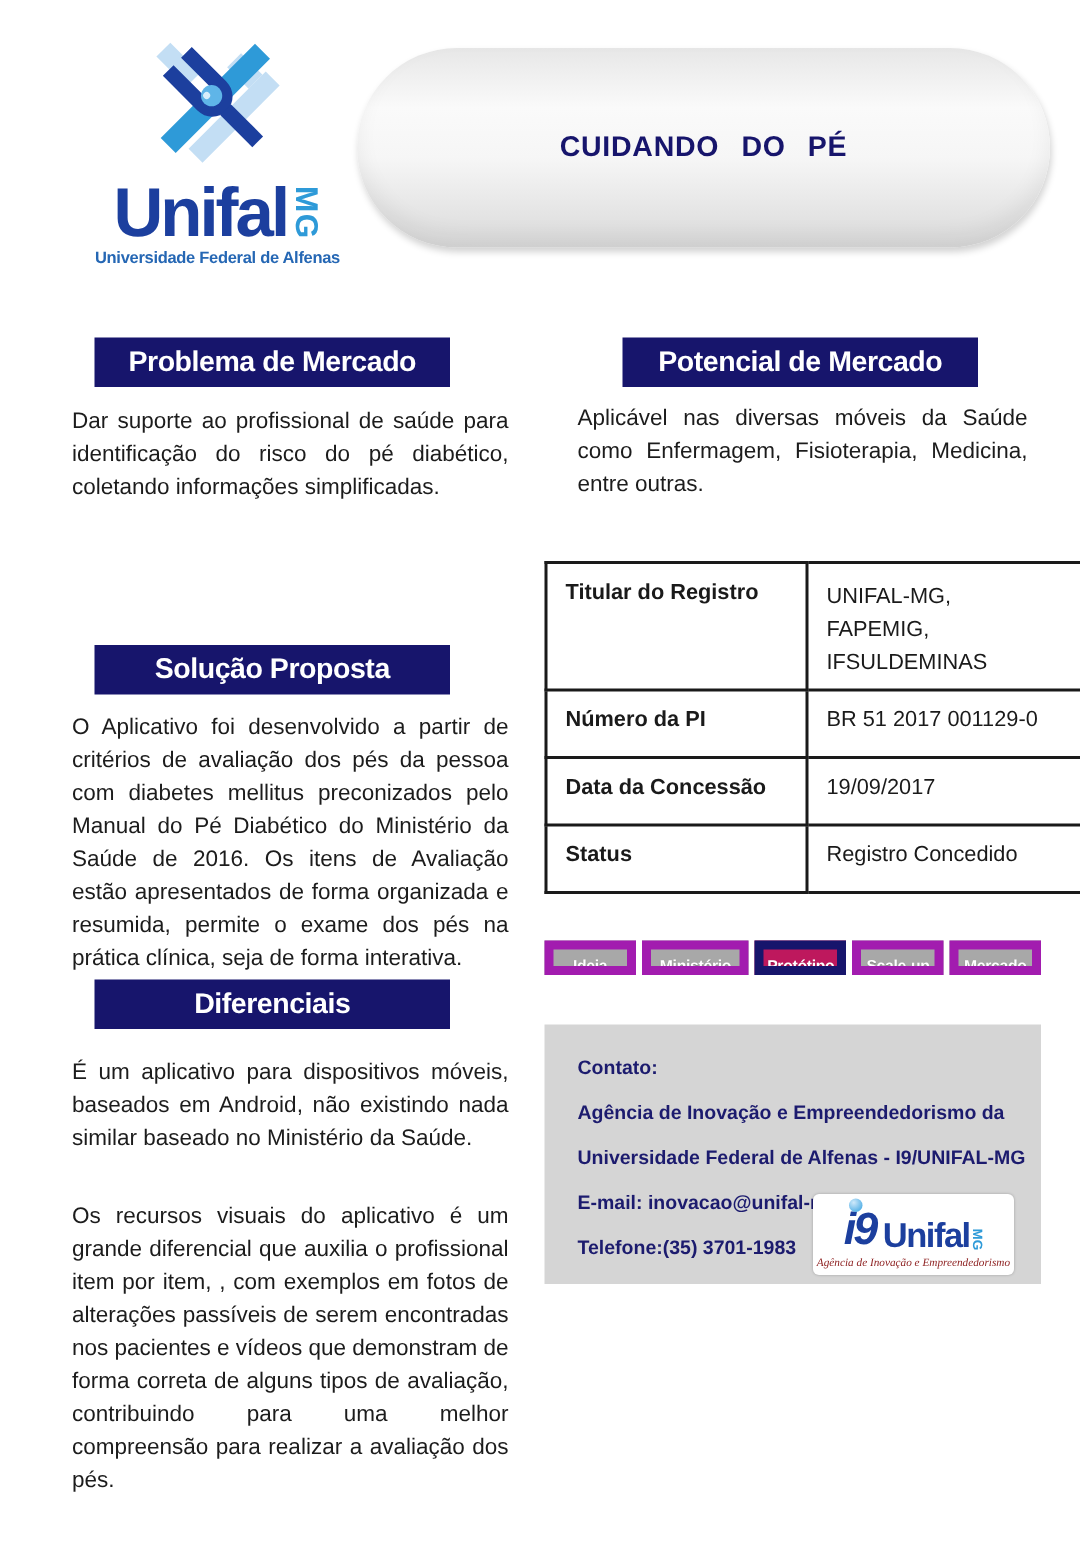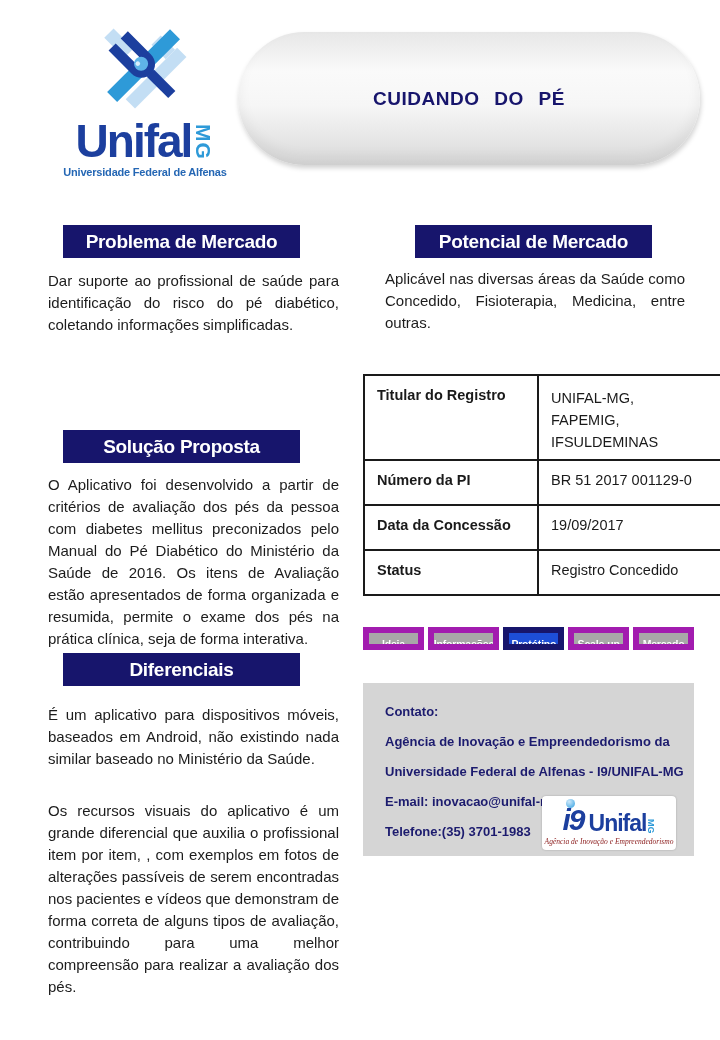--- a/index.html
+++ b/index.html
@@ -76,21 +76,21 @@
 
   
   .stages { position:absolute; left:363px; top:627px; width:331px; display:flex; gap:4px; }
   .stage {
     flex:1; height:23px; line-height:23px; text-align:center;
     background:#a8a8a8; border:6px solid #a21caf; box-sizing:border-box;
     color:#ffffff; font-size:10.5px; font-weight:bold; letter-spacing:-0.2px;
     overflow:hidden; white-space:nowrap; text-shadow:0 1px 1px rgba(0,0,0,0.25);
   }
   .stage:nth-child(2) { flex:1.22; }
-  .stage.active { background:#1d4ed8; border-color:#17156c; }
+  .stage.active { background:#be185d; border-color:#17156c; }
 
   
   .contact-box {
     position:absolute; left:363px; top:683px; width:331px; height:173px;
     background:#d5d5d5;
   }
   .contact-inner { padding:14px 8px 0 22px; color:#1c1b6e; font-size:13px; font-weight:bold; }
   .contact-line { line-height:30px; white-space:nowrap; }
 
   
@@ -140,21 +140,21 @@
   <div class="body-text" id="body-problema">Dar suporte ao profissional de saúde para identificação do risco do pé diabético, coletando informações simplificadas.</div>
 
   <div class="section-header" id="hdr-solucao">Solução Proposta</div>
   <div class="body-text" id="body-solucao">O Aplicativo foi desenvolvido a partir de critérios de avaliação dos pés da pessoa com diabetes mellitus preconizados pelo Manual do Pé Diabético do Ministério da Saúde de 2016. Os itens de Avaliação estão apresentados de forma organizada e resumida, permite o exame dos pés na prática clínica, seja de forma interativa.</div>
 
   <div class="section-header" id="hdr-diferenciais">Diferenciais</div>
   <div class="body-text" id="body-dif1">É um aplicativo para dispositivos móveis, baseados em Android, não existindo nada similar baseado no Ministério da Saúde.</div>
   <div class="body-text" id="body-dif2">Os recursos visuais do aplicativo é um grande diferencial que auxilia o profissional item por item, , com exemplos em fotos de alterações passíveis de serem encontradas nos pacientes e vídeos que demonstram de forma correta de alguns tipos de avaliação, contribuindo para uma melhor compreensão para realizar a avaliação dos pés.</div>
 
   <div class="section-header" id="hdr-potencial">Potencial de Mercado</div>
-  <div class="body-text" id="body-potencial">Aplicável nas diversas áreas da Saúde como Concedido, Fisioterapia, Medicina, entre outras.</div>
+  <div class="body-text" id="body-potencial">Aplicável nas diversas móveis da Saúde como Enfermagem, Fisioterapia, Medicina, entre outras.</div>
 
 
   <table class="info-table">
     <tbody>
       <tr class="tall">
         <td class="lbl">Titular do Registro</td>
         <td class="preline">UNIFAL-MG,
 FAPEMIG,
 IFSULDEMINAS</td>
       </tr>
@@ -169,21 +169,21 @@
       <tr class="short">
         <td class="lbl">Status</td>
         <td>Registro Concedido</td>
       </tr>
     </tbody>
   </table>
 
 
   <div class="stages">
     <div class="stage">Ideia</div>
-    <div class="stage">Informações</div>
+    <div class="stage">Ministério</div>
     <div class="stage active">Protótipo</div>
     <div class="stage">Scale-up</div>
     <div class="stage">Mercado</div>
   </div>
 
   <div class="contact-box">
     <div class="contact-inner">
       <div class="contact-line">Contato:</div>
       <div class="contact-line">Agência de Inovação e Empreendedorismo da</div>
       <div class="contact-line">Universidade Federal de Alfenas - I9/UNIFAL-MG</div>

